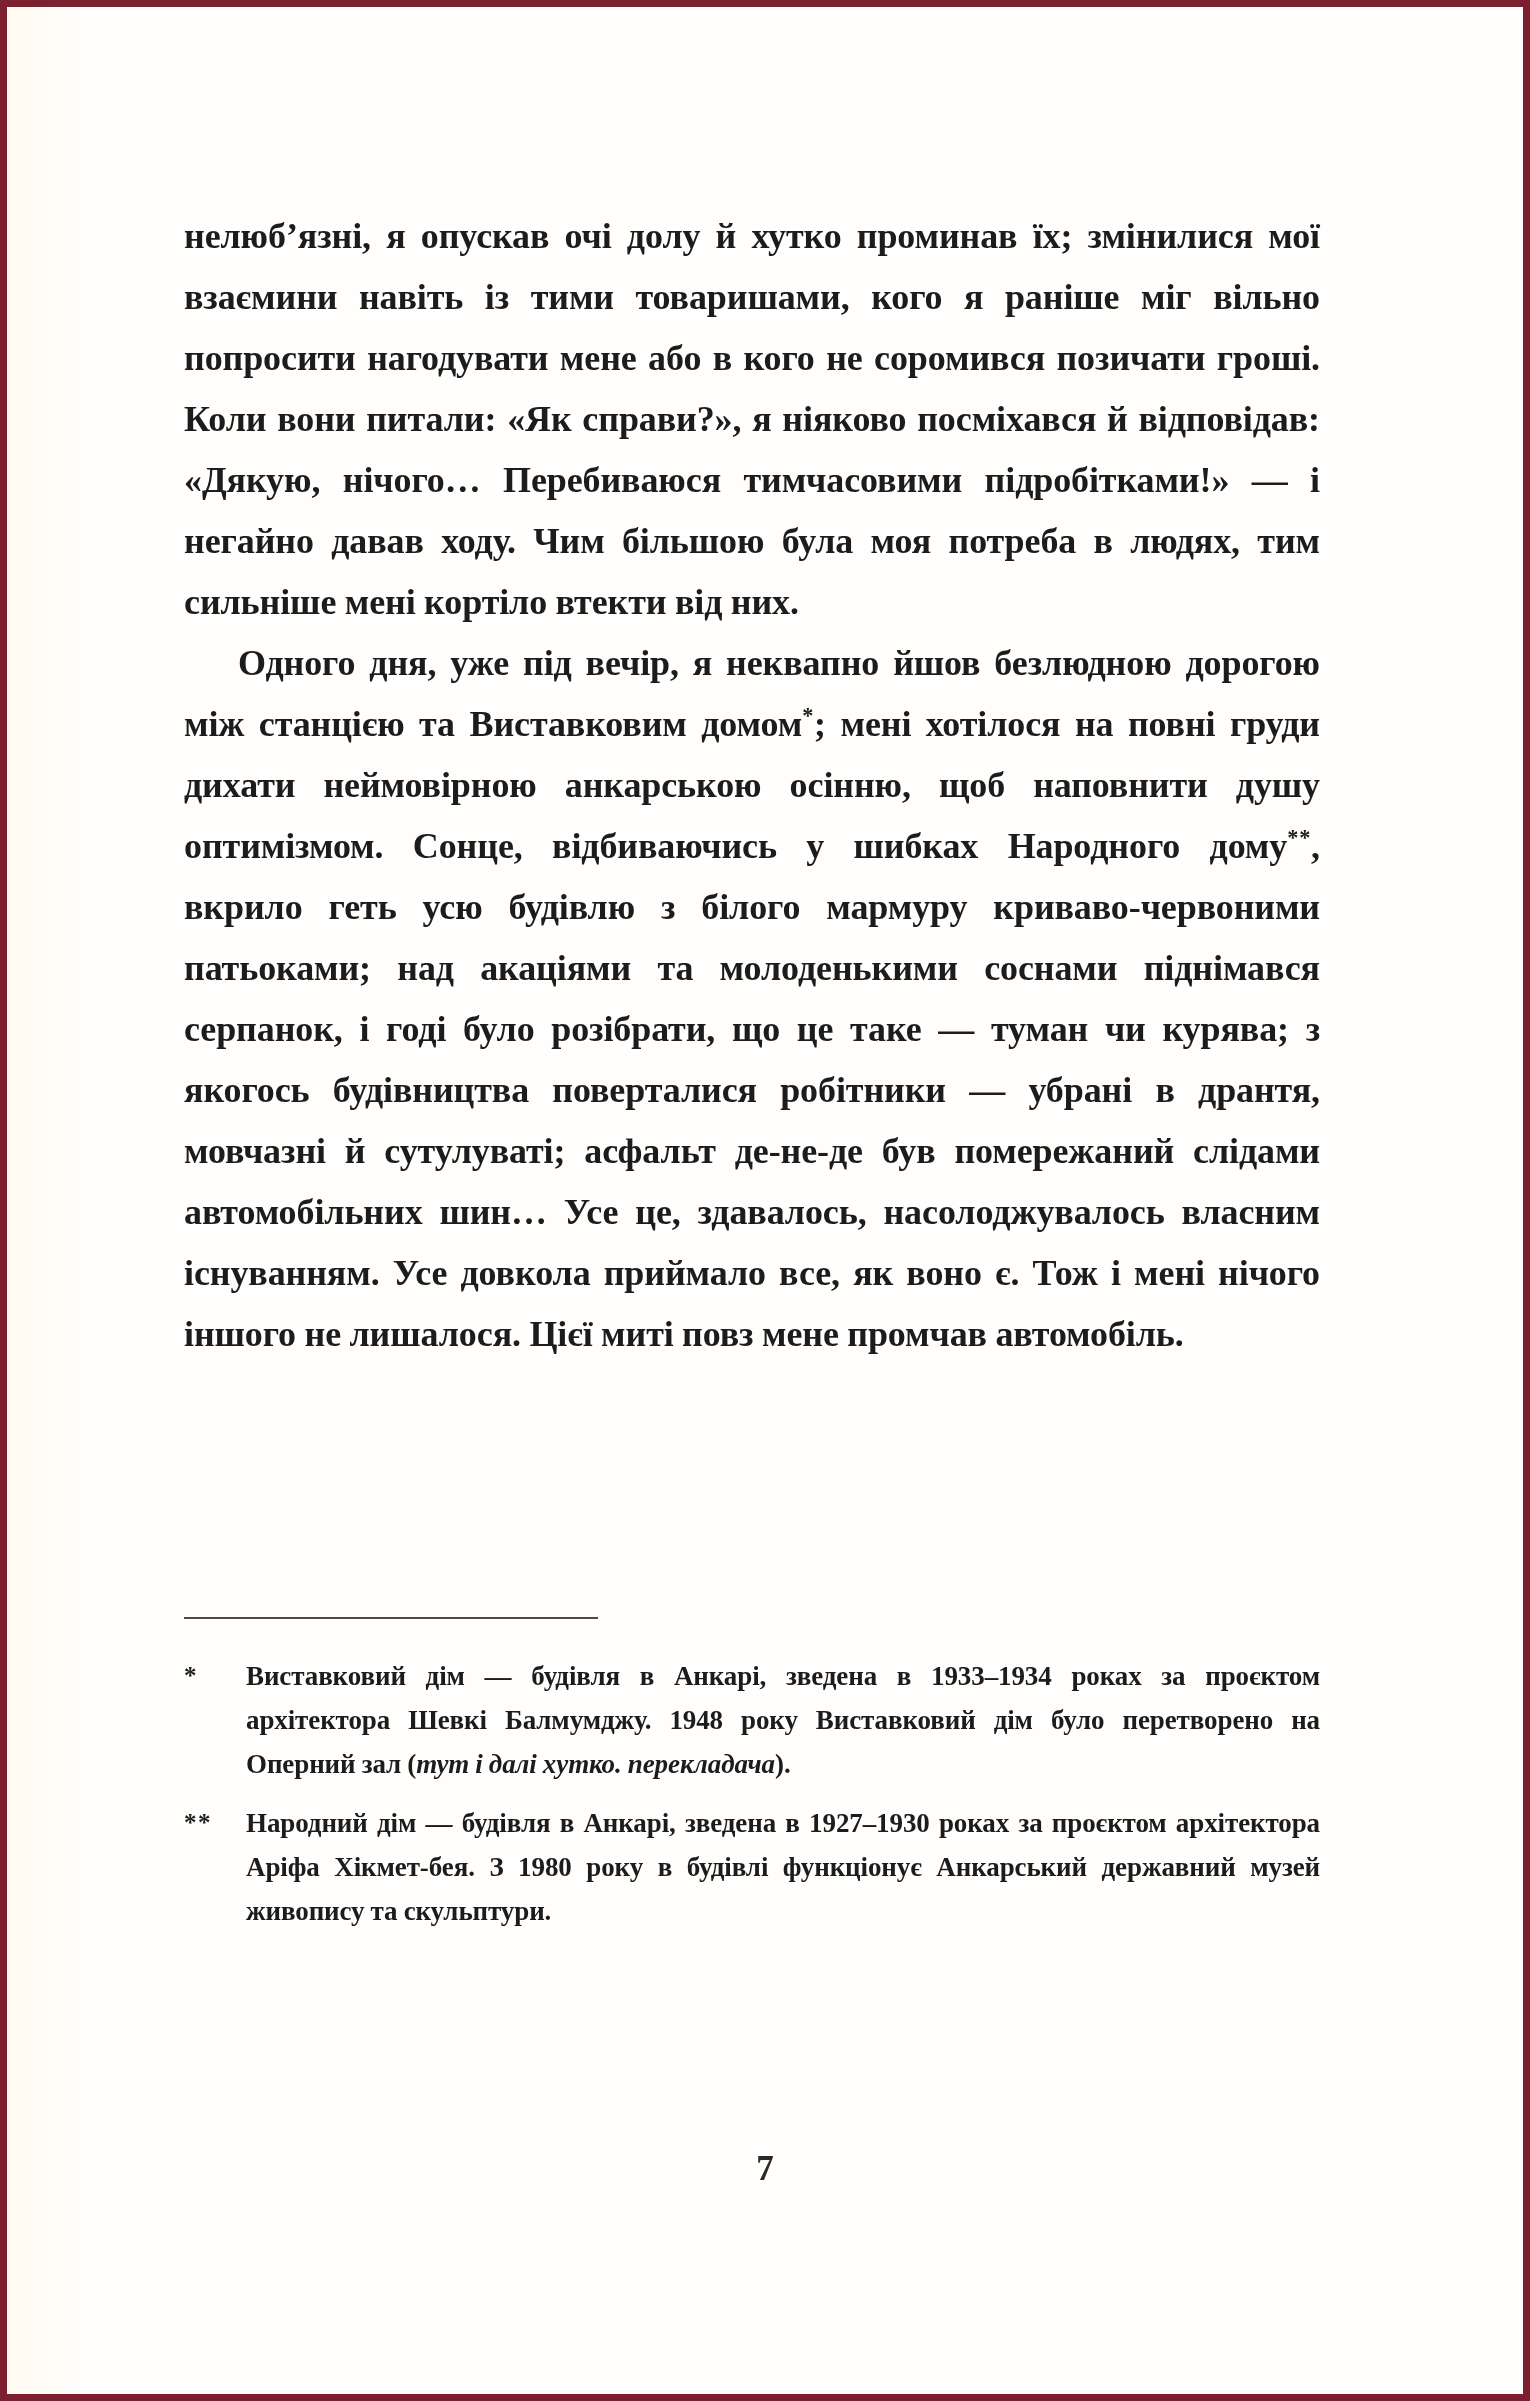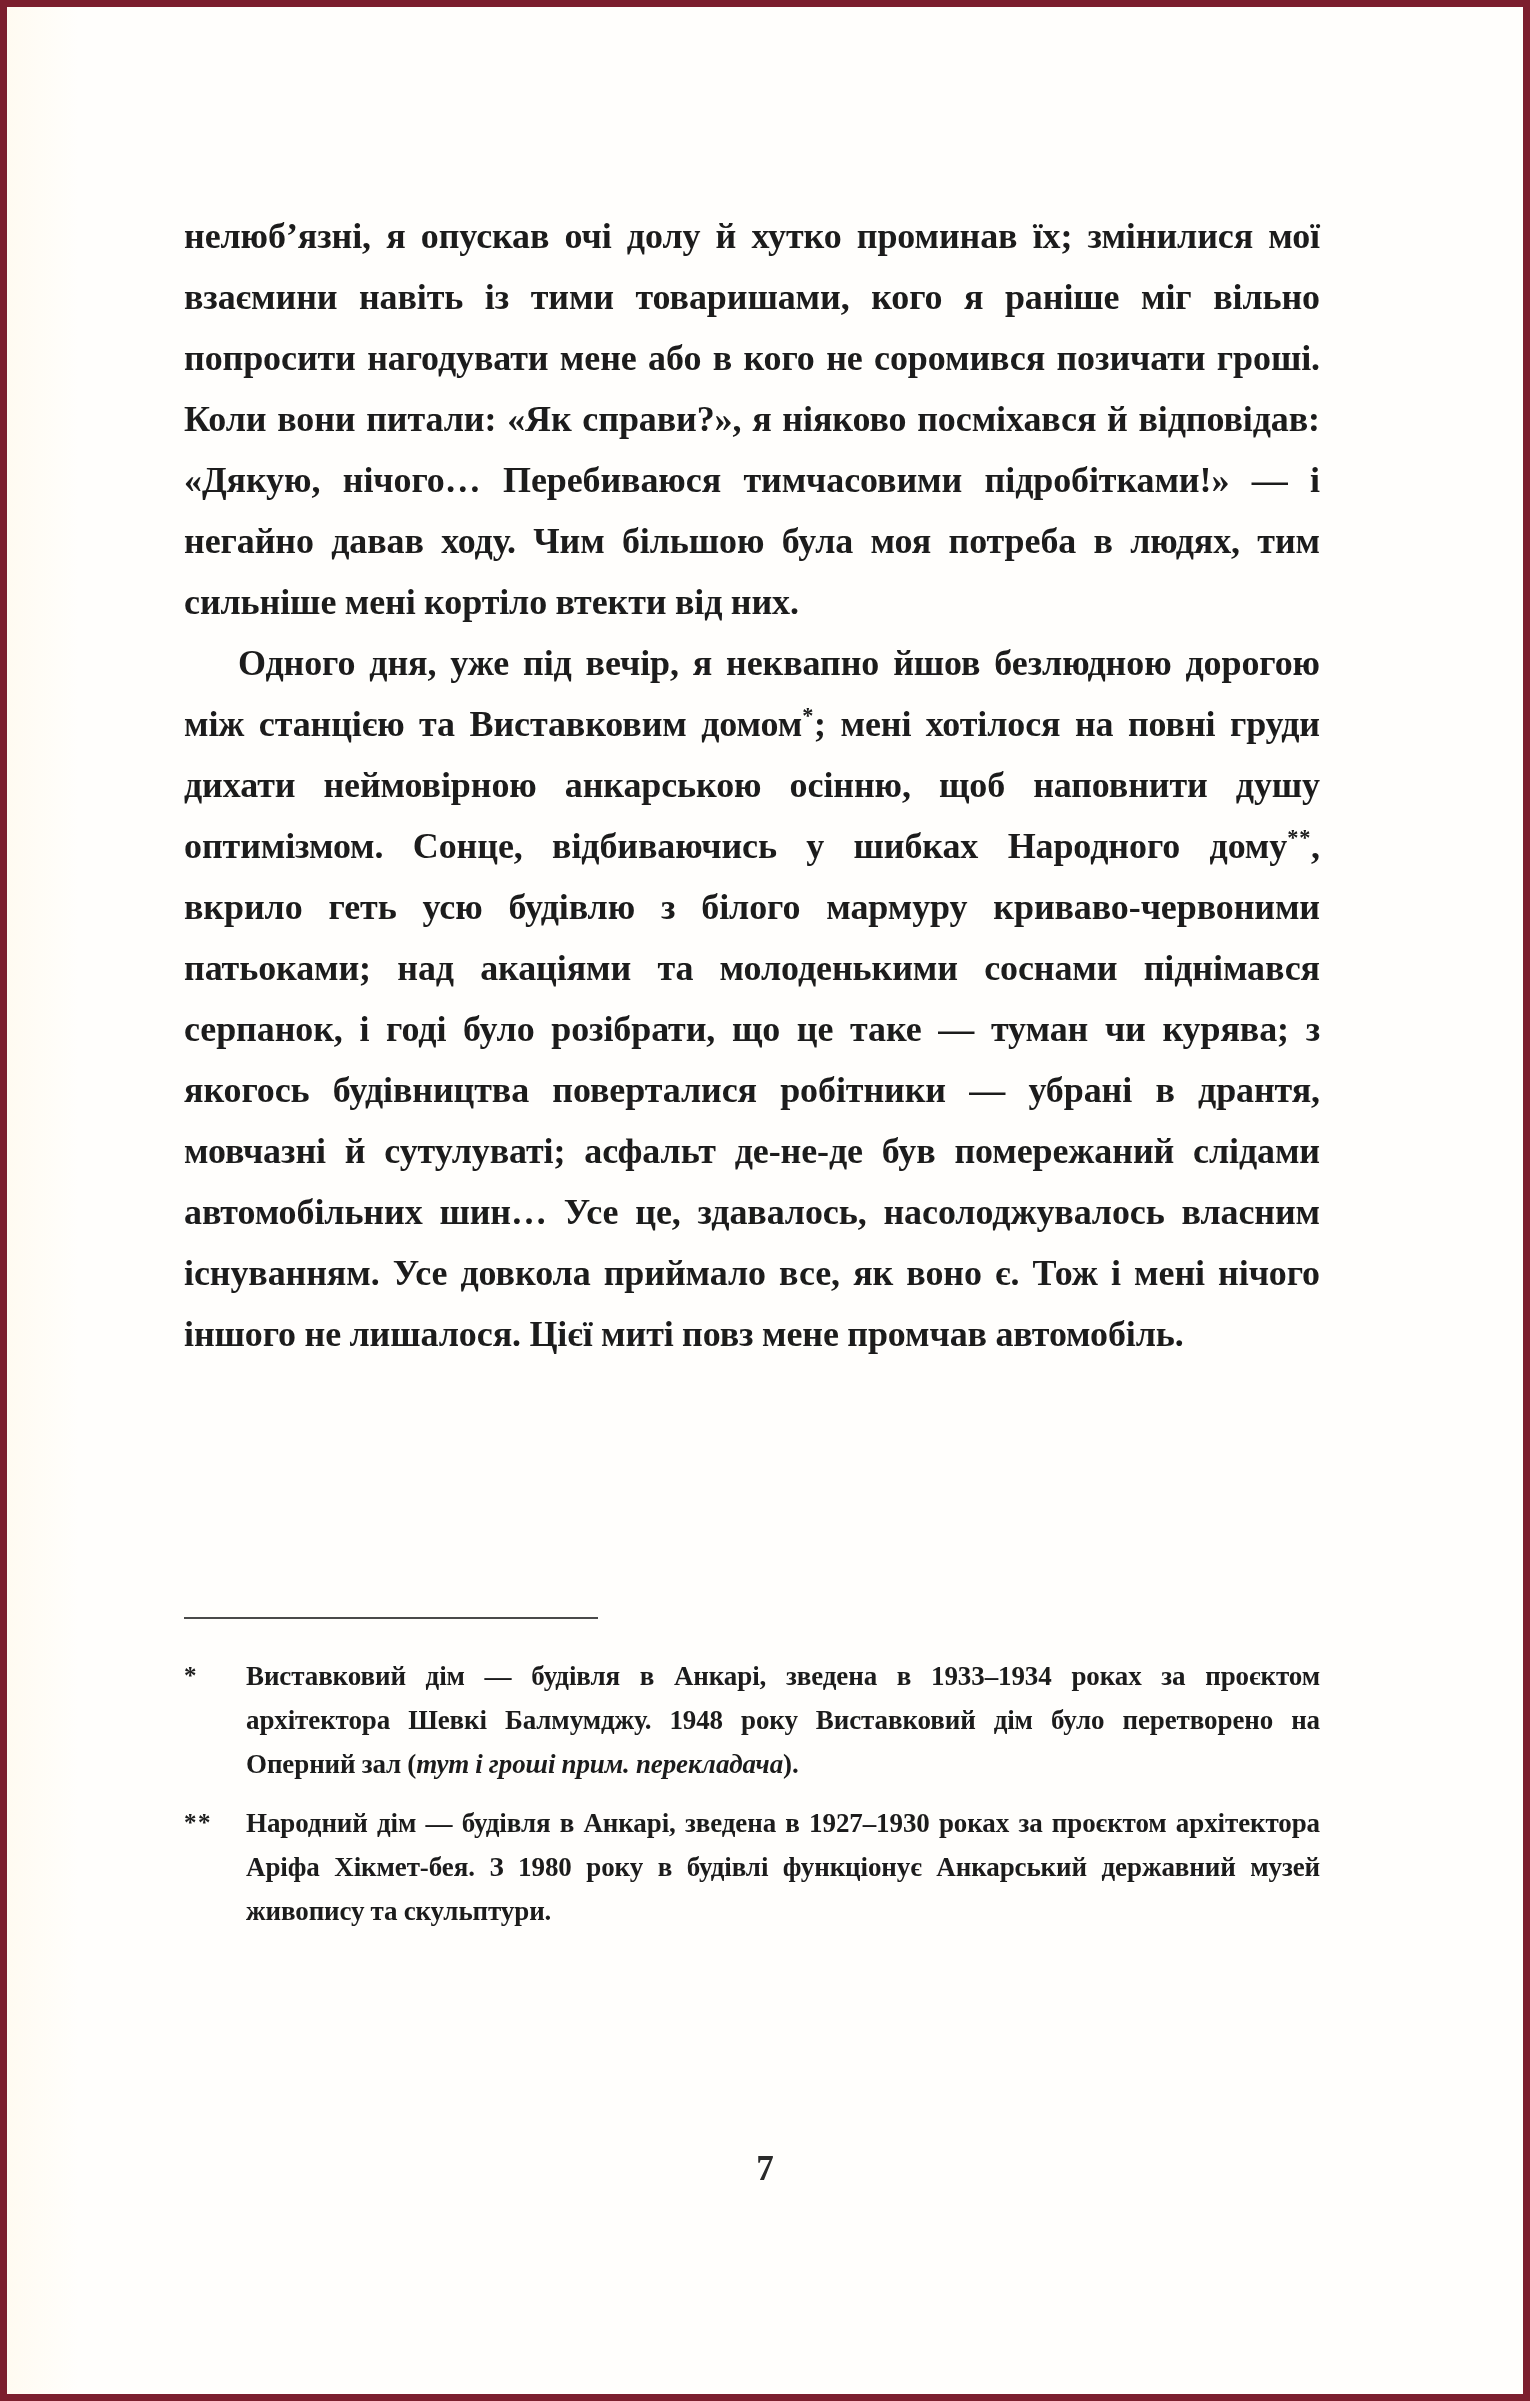--- a/index.html
+++ b/index.html
@@ -138,21 +138,21 @@
         <span>Одного дня, уже під вечір, я неквапно йшов безлюдною дорогою між станцією та Виставковим домом</span><span class="fn-ref">*</span><span>; мені хотілося на повні груди дихати неймовірною анкарською осінню, щоб наповнити душу оптимізмом. Сонце, відбиваючись у шибках Народного дому</span><span class="fn-ref">**</span><span>, вкрило геть усю будівлю з білого мармуру криваво-червоними патьоками; над акаціями та молоденькими соснами піднімався серпанок, і годі було розібрати, що це таке — туман чи курява; з якогось будівництва поверталися робітники — убрані в дрантя, мовчазні й сутулуваті; асфальт де-не-де був помережаний слідами автомобільних шин… Усе це, здавалось, насолоджувалось власним існуванням. Усе довкола приймало все, як воно є. Тож і мені нічого іншого не лишалося. Цієї миті повз мене промчав автомобіль.</span>
       </p>
     </div>
 
     <div class="footnotes">
       <hr class="fn-rule">
 
       <div class="fn-item">
         <div class="fn-marker">*</div>
         <p class="fn-text">
-          <span>Виставковий дім — будівля в Анкарі, зведена в 1933–1934 роках за проєктом архітектора Шевкі Балмумджу. 1948 року Виставковий дім було перетворено на Оперний зал (</span><i>тут і гроші прим. перекладача</i><span>).</span>
+          <span>Виставковий дім — будівля в Анкарі, зведена в 1933–1934 роках за проєктом архітектора Шевкі Балмумджу. 1948 року Виставковий дім було перетворено на Оперний зал (</span><i>тут і далі хутко. перекладача</i><span>).</span>
         </p>
       </div>
 
       <div class="fn-item">
         <div class="fn-marker">**</div>
         <p class="fn-text">
           <span>Народний дім — будівля в Анкарі, зведена в 1927–1930 роках за проєктом архітектора Аріфа Хікмет-бея. З 1980 року в будівлі функціонує Анкарський державний музей живопису та скульптури.</span>
         </p>
       </div>
     </div>

